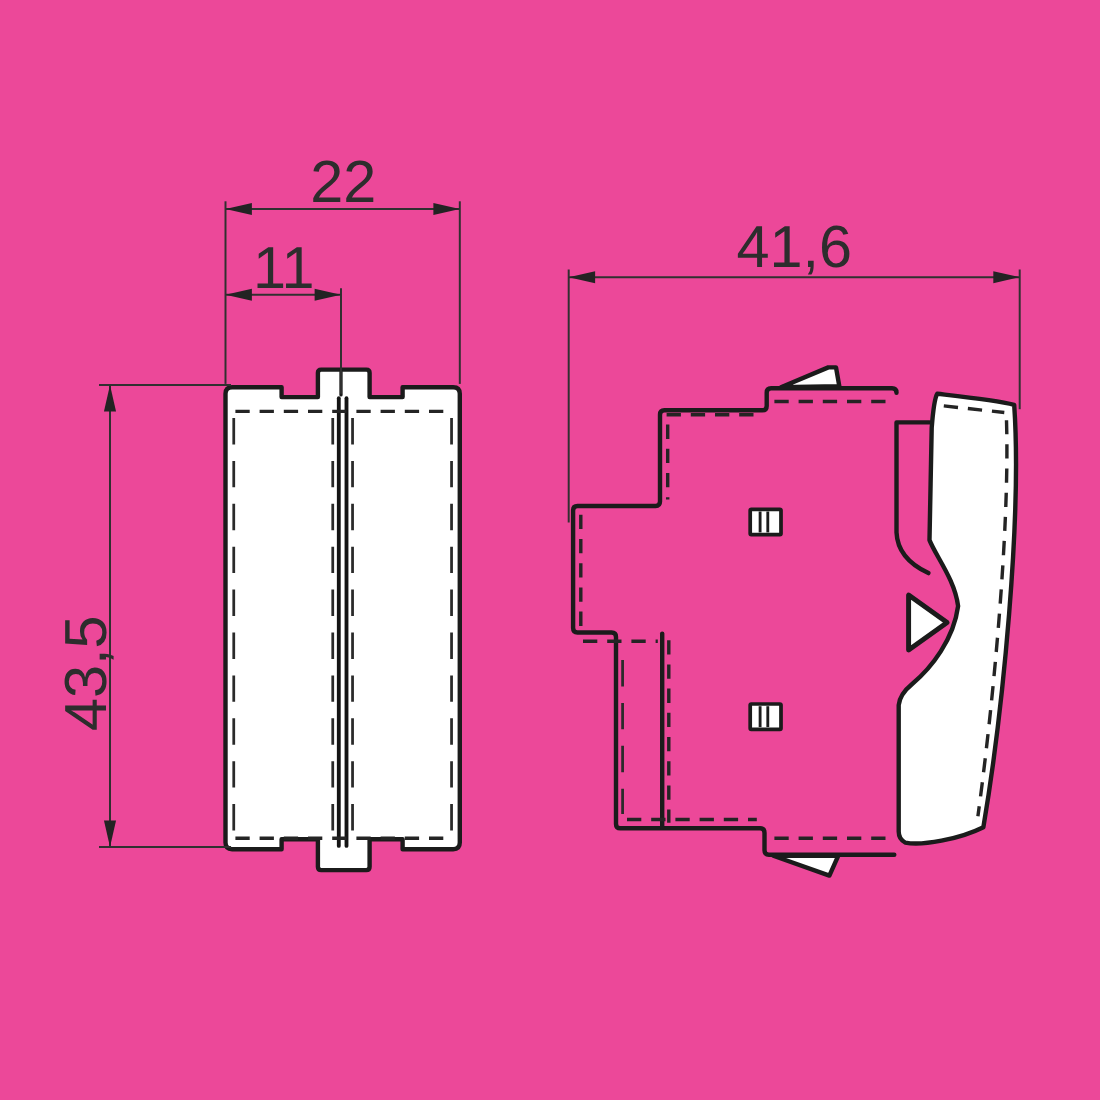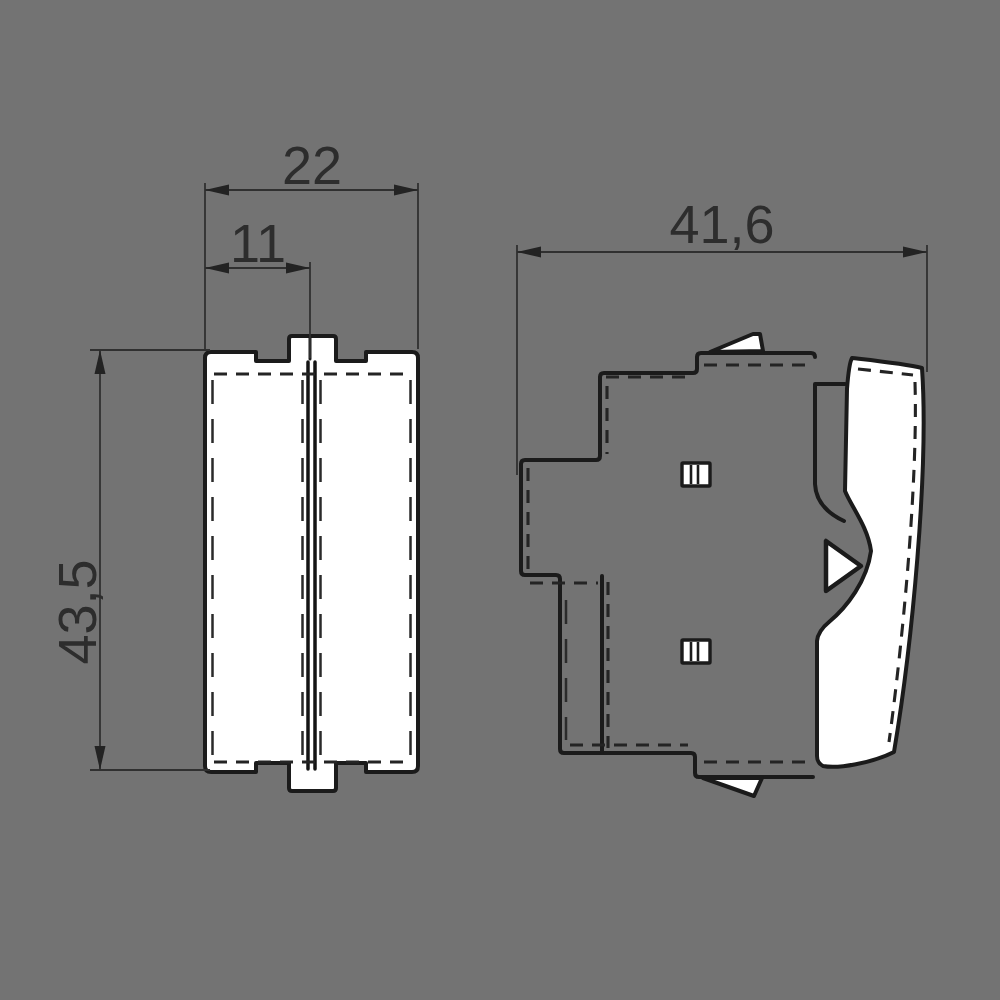--- a/index.html
+++ b/index.html
@@ -2,21 +2,21 @@
 <html><head>
 <meta charset="utf-8">
 <style>
   html, body {
     margin: 0; padding: 0;
     background: #ffffff;
   }
   .canvas {
     position: relative;
     width: 1000px; height: 1000px;
-    background: #737373;
+    background: #ec4899;
     font-family: "Liberation Sans", sans-serif;
   }
   svg { display: block; }
 
   .outline {
     fill: none; stroke: #1b1b1b; stroke-width: 4;
     stroke-linejoin: round; stroke-linecap: round;
   }
   .outline-fill { fill: #ffffff; }
   .outline-thin {

